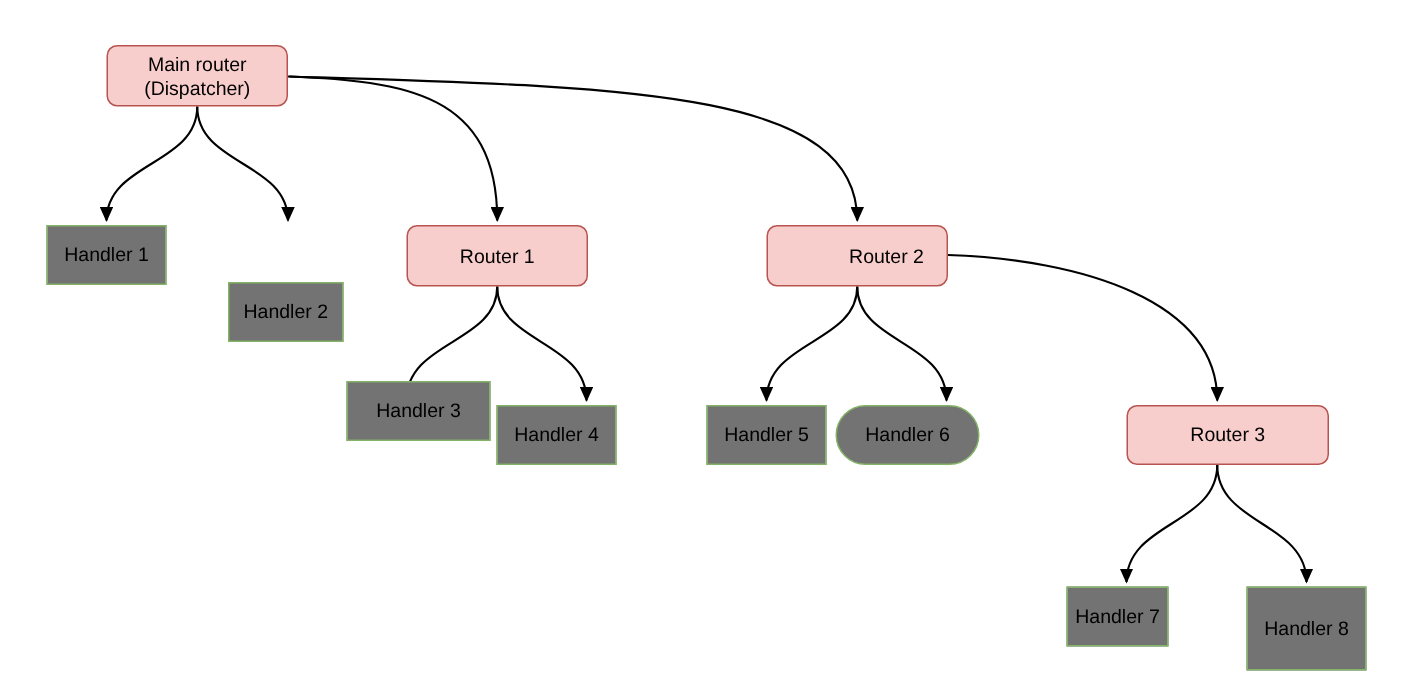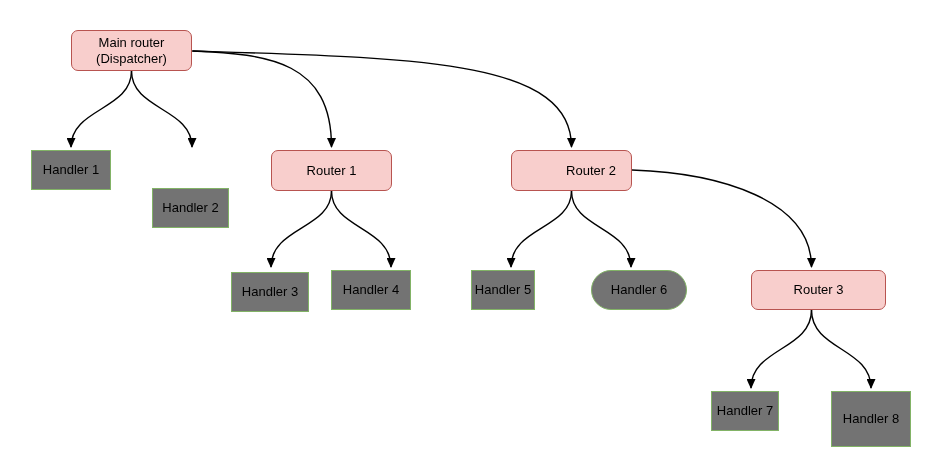--- a/index.html
+++ b/index.html
@@ -87,33 +87,33 @@
   </div>
 
   <div class="node router" style="left:271px; top:150px; width:121px; height:41px;">
     <span>Router 1</span>
   </div>
 
   <div class="node router" style="left:511px; top:150px; width:121px; height:41px;padding-left:39px;">
     <span>Router 2</span>
   </div>
 
-  <div class="node handler" style="left:231px; top:272px; width:78px; height:40px;">
+  <div class="node handler" style="left:231px; top:254px; width:96px; height:40px;">
     <span>Handler 3</span>
   </div>
 
   <div class="node handler" style="left:331px; top:270px; width:80px; height:40px;">
     <span>Handler 4</span>
   </div>
 
-  <div class="node handler" style="left:471px; top:270px; width:64px; height:40px;">
+  <div class="node handler" style="left:471px; top:270px; width:80px; height:40px;">
     <span>Handler 5</span>
   </div>
 
-  <div class="node handler" style="left:591px; top:270px; width:96px; height:40px;border-radius:20px;">
+  <div class="node handler" style="left:557px; top:270px; width:96px; height:40px;border-radius:20px;">
     <span>Handler 6</span>
   </div>
 
   <div class="node router" style="left:751px; top:270px; width:135px; height:40px;">
     <span>Router 3</span>
   </div>
 
   <div class="node handler" style="left:711px; top:391px; width:68px; height:40px;">
     <span>Handler 7</span>
   </div>

